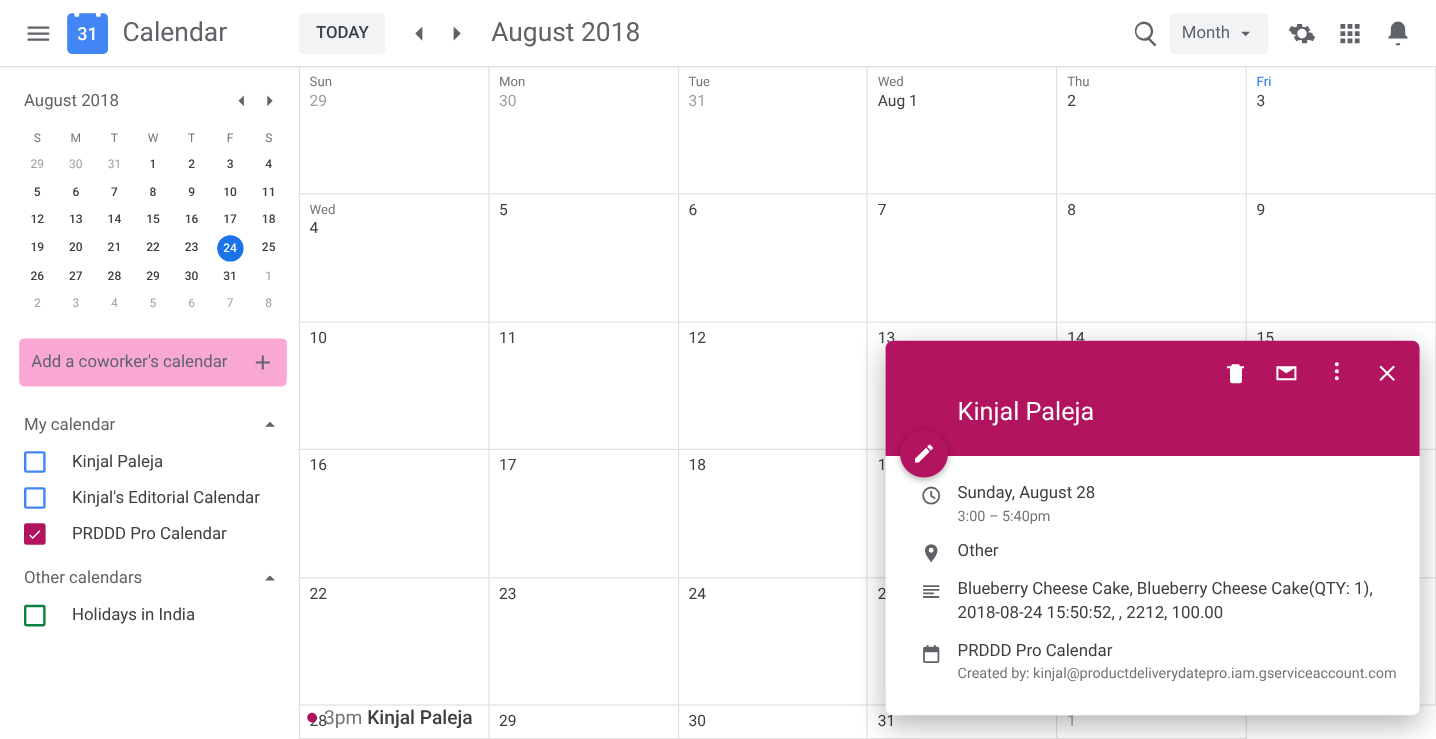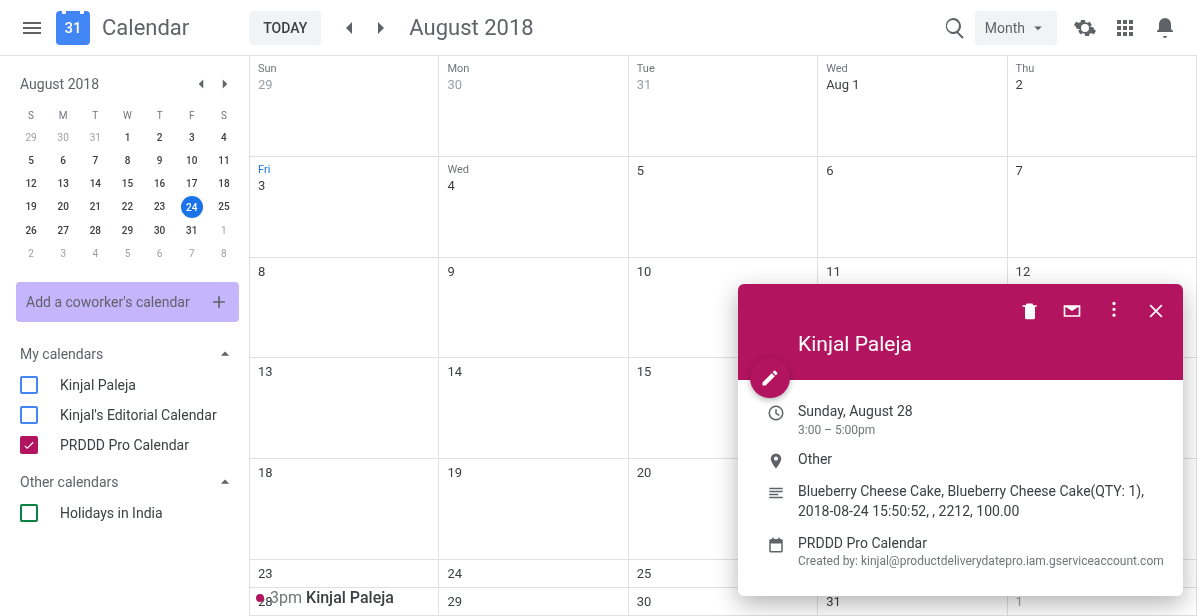--- a/index.html
+++ b/index.html
@@ -23,27 +23,27 @@
 .sidebar{width:250px;padding:12px 4px 12px 10px;overflow-y:auto;border-right:1px solid #e0e0e0}
 .mini-header{display:flex;align-items:center;justify-content:space-between;padding:4px 8px 10px 10px}
 .mini-month{font-size:14px;color:#5f6368}
 .mini-nav{display:flex}
 .mini-nav div{width:24px;height:24px;display:flex;align-items:center;justify-content:center;cursor:pointer;color:#5f6368}
 .mini-grid{display:grid;grid-template-columns:repeat(7,1fr);text-align:center;font-size:10px;color:#3c4043;gap:2px;padding:0 6px}
 .mini-grid .dh{color:#70757a;padding:4px 0}
 .mini-grid .dc{padding:5px 0;cursor:pointer;border-radius:50%;font-size:10px;font-weight:500}
 .mini-grid .dc.dim{color:#9aa0a6;font-weight:400}
 .mini-grid .dc.today{background:#1a73e8;color:#fff;width:22px;height:22px;display:flex;align-items:center;justify-content:center;margin:0 auto}
-.add-cal{margin:18px 6px 10px 6px;background:#c4b5fd;padding:10px;display:flex;align-items:center;justify-content:space-between;border-radius:4px}
+.add-cal{margin:18px 6px 10px 6px;background:#f9a8d4;padding:10px;display:flex;align-items:center;justify-content:space-between;border-radius:4px}
 .add-cal span{color:#5f6368;font-size:14px}
 .section-title{display:flex;align-items:center;justify-content:space-between;padding:12px 10px 6px 10px;color:#5f6368;font-size:14px;cursor:pointer}
 .cal-item{display:flex;align-items:center;padding:6px 10px;font-size:14px;color:#3c4043}
 .cal-chk{width:18px;height:18px;border:2px solid;border-radius:2px;margin-right:22px;display:flex;align-items:center;justify-content:center}
 .cal-chk.checked svg{fill:#fff;width:14px;height:14px}
-.grid{flex:1;display:grid;grid-template-columns:repeat(5,1fr);grid-template-rows:repeat(5,1fr)}
+.grid{flex:1;display:grid;grid-template-columns:repeat(6,1fr);grid-template-rows:repeat(5,1fr)}
 .cell{border-right:1px solid #e0e0e0;border-bottom:1px solid #e0e0e0;padding:6px 8px;position:relative}
 .cell .dow{font-size:11px;color:#70757a;margin-bottom:2px}
 .cell .dnum{font-size:13px;color:#3c4043}
 .cell.today-col .dow{color:#1a73e8}
 .cell.dim .dnum{color:#9aa0a6}
 .event-chip{position:absolute;bottom:8px;left:6px;font-size:16px;display:flex;align-items:center;color:#3c4043}
 .event-chip .dot{width:8px;height:8px;border-radius:50%;background:#b2145f;margin-right:6px}
 .event-chip .tm{color:#70757a;margin-right:4px}
 .event-chip .nm{font-weight:500}
 .popup{position:absolute;left:738px;top:284px;width:445px;background:#fff;border-radius:6px;box-shadow:0 8px 24px rgba(0,0,0,0.3);overflow:visible}
@@ -188,21 +188,21 @@
       </div>
 
     <div class="add-cal">
       <span>Add a coworker's calendar</span>
       <svg width="20" height="20" viewBox="0 0 24 24" fill="#5f6368">
           <path d="M11 5h2v6h6v2h-6v6h-2v-6H5v-2h6z"></path>
         </svg>
     </div>
 
     <div class="section-title">
-      <span>My calendars</span>
+      <span>My calendar</span>
       <svg width="20" height="20" viewBox="0 0 24 24" fill="#5f6368">
           <path d="M7 14l5-5 5 5z"></path>
         </svg>
     </div>
     <div id="my-cals">
         <div class="cal-item">
           <div class="cal-chk" style="border-color: rgb(66, 133, 244);"></div>
           <span>Kinjal Paleja</span>
         </div>
         <div class="cal-item">
@@ -387,21 +387,21 @@
   </div>
   <div class="popup-body">
     <div class="prow">
       <div class="picon">
           <svg viewBox="0 0 24 24">
             <path d="M12 2a10 10 0 100 20 10 10 0 000-20zm0 2a8 8 0 110 16 8 8 0 010-16zm1 3h-2v6l5 3 1-1.7-4-2.3V7z"></path>
           </svg>
         </div>
       <div class="ptxt">
           <div>Sunday, August 28</div>
-          <div class="sub">3:00 – 5:00pm</div>
+          <div class="sub">3:00 – 5:40pm</div>
         </div>
     </div>
     <div class="prow">
       <div class="picon">
           <svg viewBox="0 0 24 24">
             <path d="M12 2a7 7 0 00-7 7c0 5 7 13 7 13s7-8 7-13a7 7 0 00-7-7zm0 9.5A2.5 2.5 0 1112 6a2.5 2.5 0 010 5.5z"></path>
           </svg>
         </div>
       <div class="ptxt">Other</div>
     </div>

